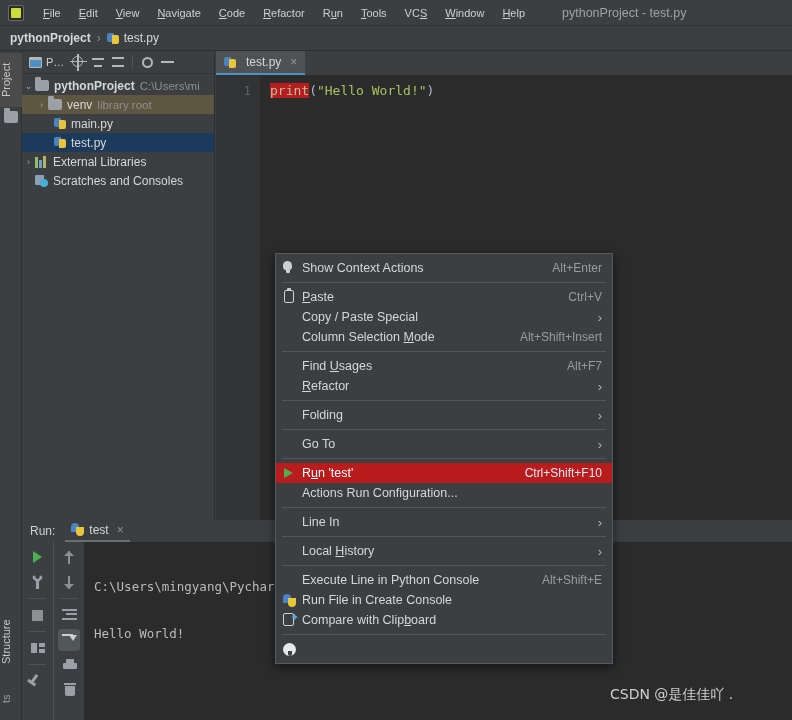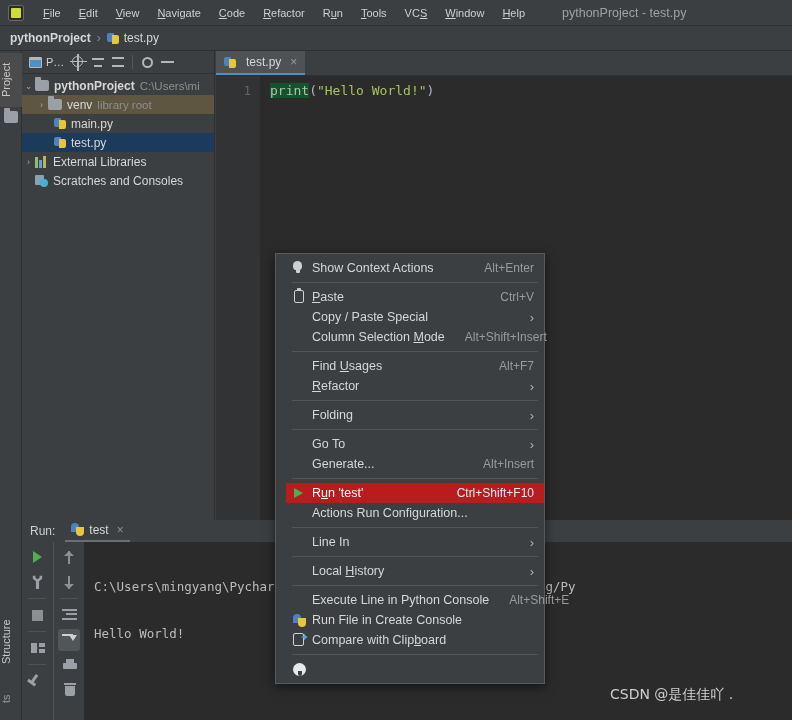--- a/index.html
+++ b/index.html
@@ -194,21 +194,21 @@
   .gutter-line {
     position: absolute; left: 0; top: 25px; width: 44px; height: 444px;
     background: #313335; color: #606366; font-family: "DejaVu Sans Mono", monospace;
     font-size: 12.5px; text-align: right; padding: 7px 9px 0 0;
   }
   .code {
     position: absolute; left: 44px; top: 25px; right: 0; bottom: 0;
     background: #2b2b2b; padding: 7px 0 0 10px;
     font-family: "DejaVu Sans Mono", monospace; font-size: 13px; white-space: pre;
   }
-  .kw-print { color: #b2c4a8; background: #14532d; }
+  .kw-print { color: #b2c4a8; background: #b91c1c; }
   .punct { color: #a9b7c6; }
   .str { color: #a5c261; }
 
   
   .runwin {
     position: absolute; left: 22px; top: 520px; width: 770px; height: 200px;
     background: #3c3f41;
   }
   .run-header {
     height: 22px; display: flex; align-items: center; padding-left: 8px; gap: 10px;
@@ -307,24 +307,24 @@
 
   .console {
     position: absolute; left: 62px; top: 0; right: 0; bottom: 0;
     background: #2b2b2b; font-family: "DejaVu Sans Mono", monospace;
     font-size: 12.5px; color: #bbbbbb; padding: 6px 0 0 10px; white-space: pre; overflow: hidden;
   }
   .console .line { height: 17px; line-height: 17px; }
 
   
   .ctxmenu {
-    position: absolute; left: 275px; top: 253px; width: 270px;
+    position: absolute; left: 275px; top: 253px; width: 338px;
     background: #3c3f41; border: 1px solid #5a5a5a;
     box-shadow: 0 3px 10px rgba(0,0,0,0.55);
-    padding: 4px 0 4px 10px; z-index: 50;
+    padding: 4px 0 4px 0; z-index: 50;
   }
   .ctxitem {
     height: 20px; display: flex; align-items: center; padding: 0 10px 0 0;
     font-size: 12.5px; color: #d6d6d6; position: relative;
   }
   .ctxitem.highlight { background: #b91c1c; color: #ffffff; }
   .ctx-ico { width: 26px; flex: 0 0 auto; height: 20px; position: relative; }
   .ctx-label { flex: 1 1 auto; white-space: nowrap; }
   .ctx-label u { text-decoration: underline; }
   .ctx-short { color: #9a9a9a; font-size: 12px; margin-left: 20px; white-space: nowrap; }
@@ -623,25 +623,20 @@
         <span class="ctx-ico"></span>
         <span class="ctx-label">Folding</span>
         <span class="ctx-sub">›</span>
       </div>
       <div class="ctxsep"></div>
       <div class="ctxitem">
         <span class="ctx-ico"></span>
         <span class="ctx-label">Go To</span>
         <span class="ctx-sub">›</span>
       </div>
-      <div class="ctxitem">
-        <span class="ctx-ico"></span>
-        <span class="ctx-label">Generate...</span>
-        <span class="ctx-short">Alt+Insert</span>
-      </div>
       <div class="ctxsep"></div>
       <div class="ctxitem highlight">
         <span class="ctx-ico">
           <span class="i-run-tri"></span>
         </span>
         <span class="ctx-label">R<u>u</u>n 'test'</span>
         <span class="ctx-short">Ctrl+Shift+F10</span>
       </div>
       <div class="ctxitem">
         <span class="ctx-ico"></span>

